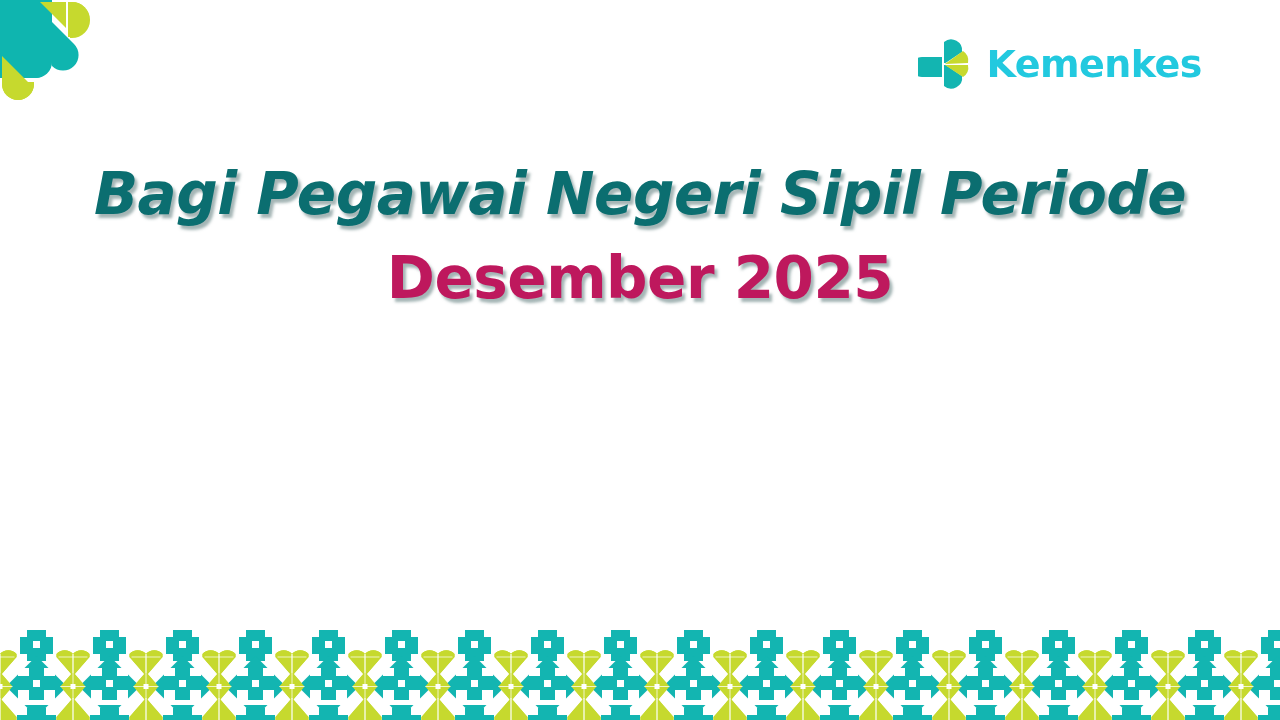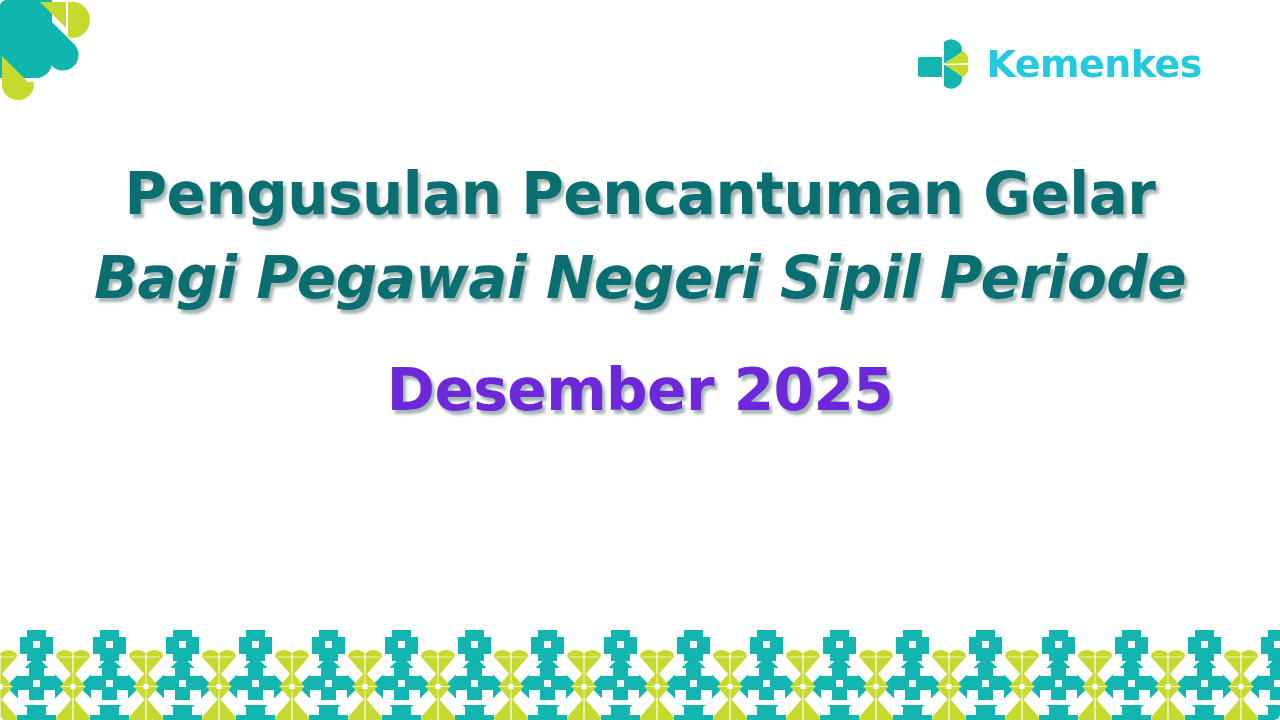--- a/index.html
+++ b/index.html
@@ -13,21 +13,20 @@
     overflow: hidden;
     font-family: "Liberation Sans", sans-serif;
   }
 
   #slide {
     position: relative;
     width: 1280px;
     height: 720px;
     background: #ffffff;
     overflow: hidden;
-    border-radius: 6px;
   }
 
   
   #corner-ornament {
     position: absolute;
     left: 0;
     top: 0;
     width: 100px;
     height: 100px;
   }
@@ -133,23 +132,22 @@
 
         <path d="M27,29 L50,29 A11.5,11.5 0 0 1 45,41 Z" fill="#C6D92E"></path>
 
         <path d="M25,27 L25,29 L27,29 L27,27 Z" fill="#ffffff"></path>
       </svg>
     </div>
     <div id="logo-wordmark" style="color:#22C9DF;">Kemenkes</div>
   </div>
 
   <div id="title-block">
-    <div class="title-line" style="color:#0B6E70;">Pengusulan Pencantuman Gelar</div>
     <div class="title-line" style="color:#0B6E70;font-style:italic;">Bagi Pegawai Negeri Sipil Periode</div>
-    <div class="title-line" style="color:#6d28d9;margin-top:28px;">Desember 2025</div>
+    <div class="title-line" style="color:#be185d;">Desember 2025</div>
   </div>
 
   <div id="bottom-band">
     <svg viewBox="0 0 1280 96" preserveAspectRatio="none" aria-hidden="true">
       <defs>
 
         <g id="motif-tile">
 
           <path d="M27,6 L46,6 L46,13 L53,13 L53,30 L46,30 L46,37 L27,37 L27,30 L20,30 L20,13 L27,13 Z" fill="#13B5B1"></path>
           <rect x="33" y="17" width="7" height="7" fill="#ffffff"></rect>

